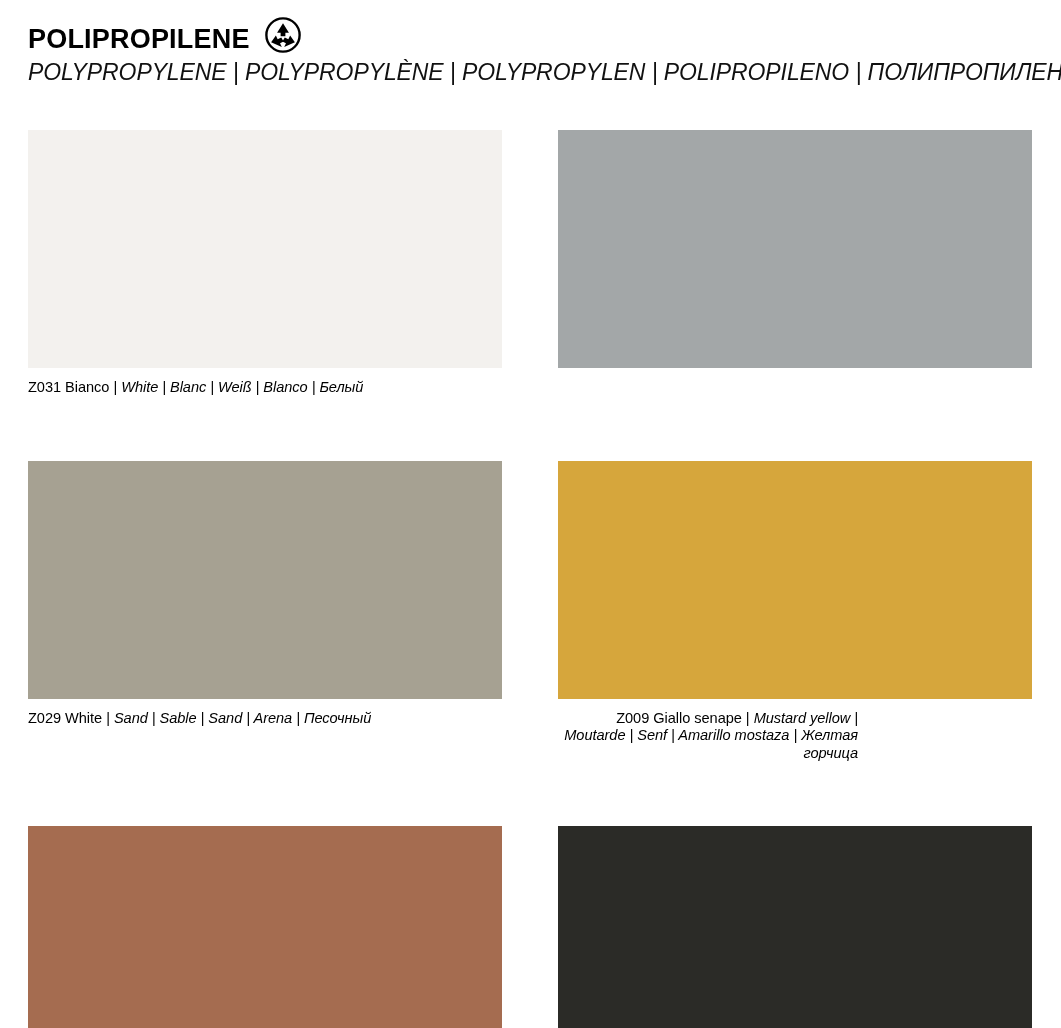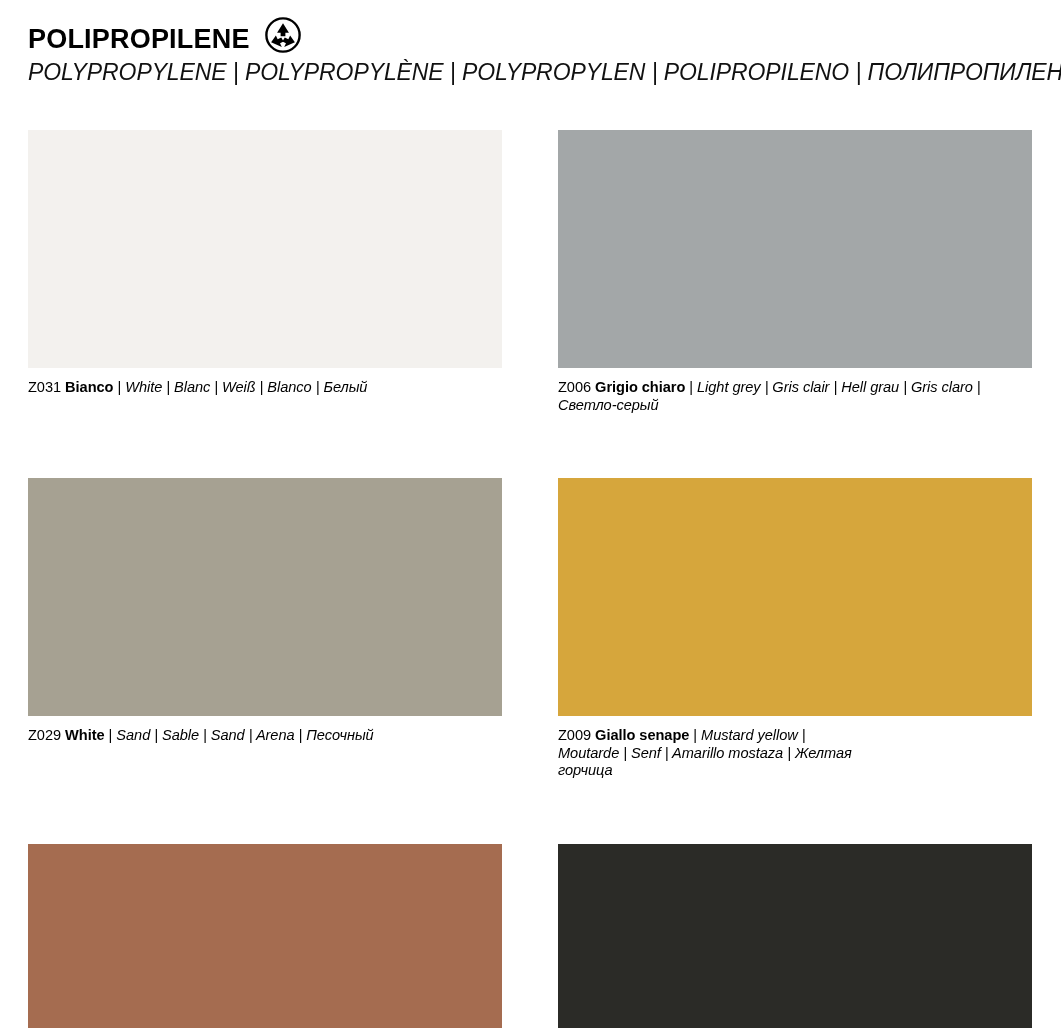--- a/index.html
+++ b/index.html
@@ -85,33 +85,34 @@
     margin-top: 11px;
     font-size: 14.6px;
     line-height: 17.5px;
     letter-spacing: -0.05px;
     color: #000;
   }
   .swatch-code {
     font-weight: normal;
   }
   .swatch-primary {
-    font-weight: bold;
+    font-weight: normal;
     font-style: normal;
   }
   .swatch-trans {
     font-style: italic;
     margin-top: 48px;
   }
   .sep {
     font-style: normal;
   }
   
   .swatch-label.wrap-narrow {
     max-width: 300px;
+    text-align: right;
   }
 </style>
 </head>
 <body>
 
 <div class="page">
 
   <div class="header">
     <div class="title-row">
       <div class="material-title">POLIPROPILENE</div>
@@ -136,23 +137,20 @@
 
     <div class="swatch-cell">
       <div class="swatch-chip" style="background-color: rgb(243, 241, 238);"></div>
       <div class="swatch-label">
         <span class="swatch-code">Z031</span><span class="swatch-primary"> Bianco</span><span class="sep"> | </span><span class="swatch-trans">White | Blanc | Weiß | Blanco | Белый</span>
       </div>
     </div>
 
     <div class="swatch-cell">
       <div class="swatch-chip" style="background-color: rgb(163, 167, 168);"></div>
-      <div class="swatch-label">
-        <span class="swatch-code">Z006</span><span class="swatch-primary"> Grigio chiaro</span><span class="sep"> | </span><span class="swatch-trans">Light grey | Gris clair | Hell grau | Gris claro | Светло-серый</span>
-      </div>
     </div>
 
     <div class="swatch-cell">
       <div class="swatch-chip" style="background-color: rgb(166, 161, 146);"></div>
       <div class="swatch-label">
         <span class="swatch-code">Z029</span><span class="swatch-primary"> White</span><span class="sep"> | </span><span class="swatch-trans">Sand | Sable | Sand | Arena | Песочный</span>
       </div>
     </div>
 
     <div class="swatch-cell">

